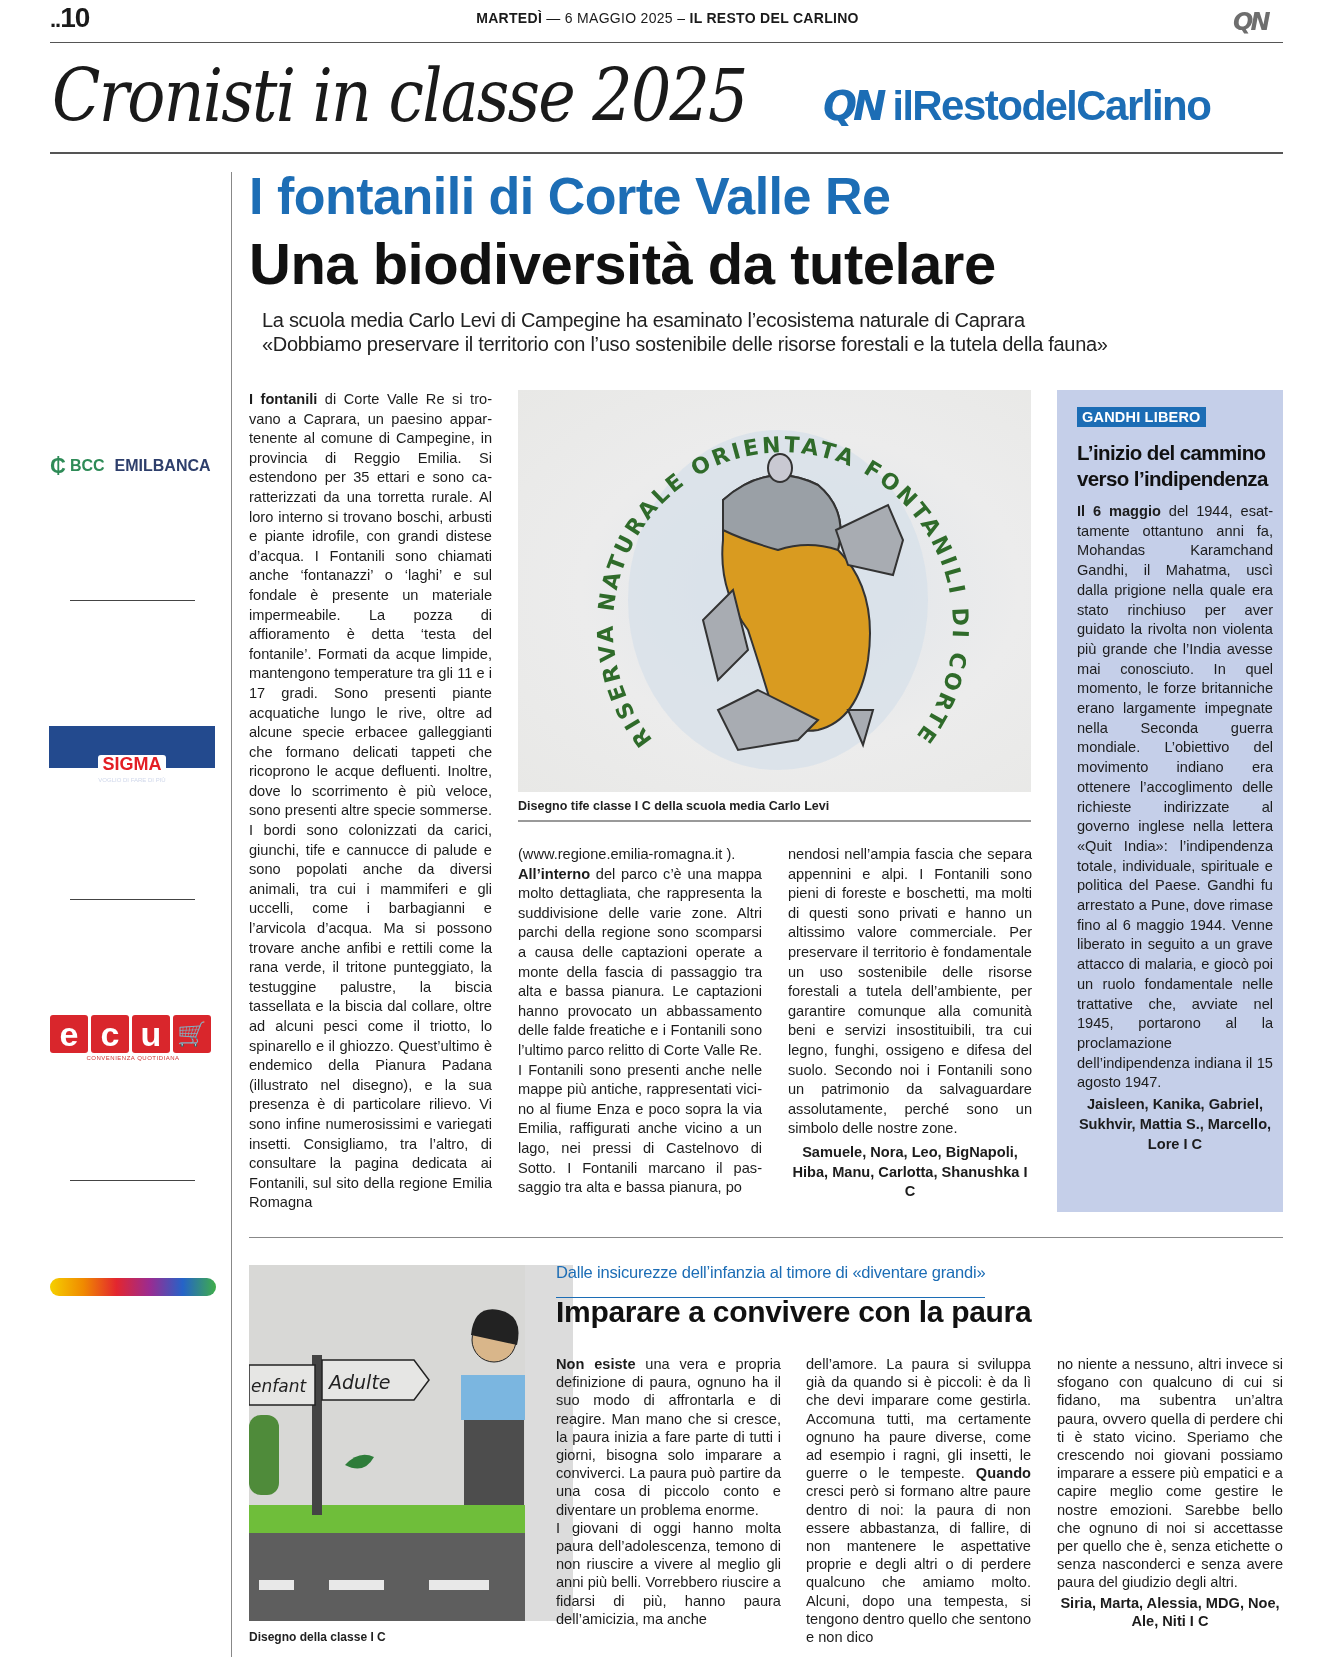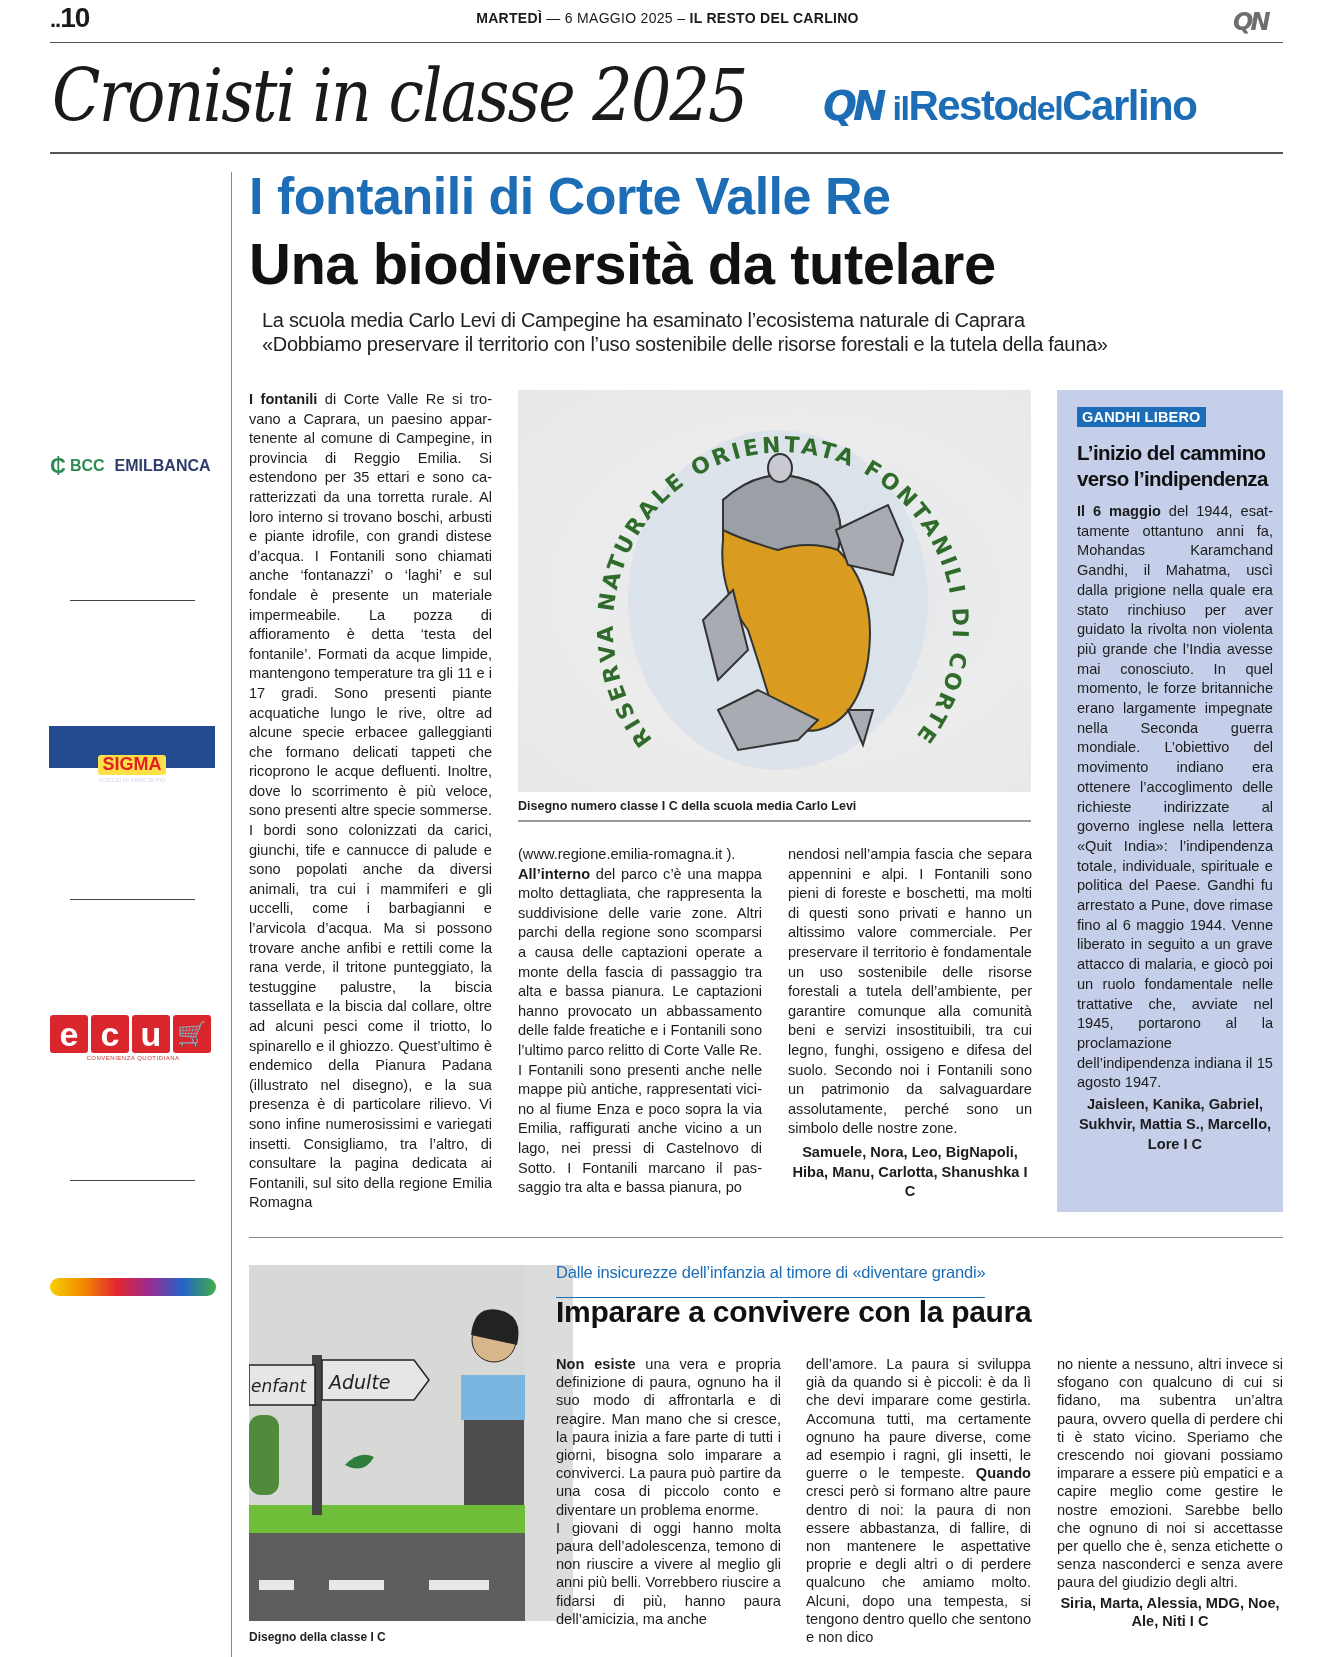--- a/index.html
+++ b/index.html
@@ -13,32 +13,32 @@
   .page-num .dots { font-size: 22px; }
   .dateline { left: 0; width: 1335px; top: 10px; text-align: center; font-size: 14px; letter-spacing: 0.3px; }
   .dateline b { font-weight: bold; }
   .qn-small { left: 1233px; top: 8px; font-size: 24px; font-weight: 900; font-style: italic; color: #6e6e6e; letter-spacing: -3px; font-family: "DejaVu Sans", sans-serif; }
   .rule-top { left: 50px; top: 42px; width: 1233px; height: 1px; background: #555; }
 
   .masthead { left: 52px; top: 50px; font-family: "DejaVu Serif", serif; font-style: italic; font-size: 72px; letter-spacing: -2px; color: #1a1a1a; line-height: 1.3; transform: scaleX(0.88); transform-origin: left; }
   .brand { left: 823px; top: 82px; display: flex; align-items: center; gap: 10px; color: #1c6db5; }
   .brand .qn { font-size: 40px; font-weight: 900; font-style: italic; letter-spacing: -4px; font-family: "DejaVu Sans", sans-serif; }
   .brand .name { font-size: 42px; font-weight: bold; letter-spacing: -1.5px; }
-  .brand .name span { font-size: 34px; }
+  .brand .name span { font-size: 41px; }
   .rule-mast { left: 50px; top: 152px; width: 1233px; height: 2px; background: #555; }
 
   
   .vdivider { left: 231px; top: 172px; width: 1px; height: 1485px; background: #888; }
   .ad-bcc { left: 50px; top: 453px; width: 165px; display: flex; align-items: center; gap: 4px; font-size: 16px; font-weight: bold; }
   .ad-bcc .ring { color: #2e8b57; font-size: 22px; }
   .ad-bcc .bcc { color: #2e8b57; }
   .ad-bcc .emil { color: #2d3e6b; margin-left: 6px; }
   .ad-sep { left: 70px; width: 125px; height: 1px; background: #444; }
   .ad-sigma { left: 49px; top: 726px; width: 166px; height: 42px; background: #234a8e; display: flex; flex-direction: column; align-items: center; justify-content: center; }
-  .ad-sigma .logo { color: #e31e24; font-weight: 900; font-size: 18px; background: #fde047; padding: 0 4px; border-radius: 3px; line-height: 1.1; margin-top: 44px; }
+  .ad-sigma .logo { color: #e31e24; font-weight: 900; font-size: 18px; background: #ffffff; padding: 0 4px; border-radius: 3px; line-height: 1.1; margin-top: 44px; }
   .ad-sigma .sub { color: #cfd7ea; font-size: 6px; margin-top: 2px; }
   .ad-ecu { left: 50px; top: 1015px; width: 166px; }
   .ad-ecu .tiles { display: flex; gap: 3px; }
   .ad-ecu .tile { width: 38px; height: 38px; background: #d9262c; color: #fff; font-weight: 900; font-size: 34px; display: flex; align-items: center; justify-content: center; border-radius: 3px; line-height: 1; }
   .ad-ecu .tile.cart { font-size: 24px; }
   .ad-ecu .sub { font-size: 6px; color: #c33; text-align: center; margin-top: 2px; letter-spacing: 0.5px; }
   .ad-iren { left: 50px; top: 1278px; width: 166px; }
   .ad-iren .wave { height: 18px; border-radius: 9px; background: linear-gradient(90deg, #f5d000, #f08a00, #e3262f, #9b2b91, #2563c8, #3fae49); }
   .ad-iren .word { font-size: 64px; font-family: "DejaVu Sans", sans-serif; font-weight: normal; letter-spacing: 2px; color: #111; line-height: 1; margin-top: 2px; }
 
@@ -143,21 +143,21 @@
     <path d="M318 140 L370 115 L385 150 L375 185 L330 175 Z" fill="#a8acb2" stroke="#333" stroke-width="2"></path>
     <path d="M215 200 L185 230 L200 290 L230 260 Z" fill="#a8acb2" stroke="#333" stroke-width="2"></path>
     <path d="M240 300 L200 320 L220 360 L280 350 L300 330 Z" fill="#a8acb2" stroke="#333" stroke-width="2"></path>
     <path d="M330 320 L345 355 L355 320 Z" fill="#a8acb2" stroke="#333" stroke-width="2"></path>
     <path id="arcTextPath" d="M135 350 A170 175 0 1 1 395 350" fill="none"></path>
     <text font-family="DejaVu Sans, sans-serif" font-weight="bold" font-size="22" fill="#2f6b2a" letter-spacing="3">
       <textPath href="#arcTextPath">RISERVA NATURALE ORIENTATA FONTANILI DI CORTE VALLE RE</textPath>
     </text>
   </svg>
 </div>
-<div class="abs caption1">Disegno numero classe I C della scuola media Carlo Levi</div>
+<div class="abs caption1">Disegno tife classe I C della scuola media Carlo Levi</div>
 <div class="abs caption-rule"></div>
 
 <div class="abs col col2"><span style="display:block;text-align:left">(www.regione.emilia-romagna.it ).</span><b>All’interno</b><span> del parco c’è una map­pa molto dettagliata, che rappre­senta la suddivisione delle varie zo­ne. Altri parchi della regione sono scomparsi a causa delle captazio­ni operate a monte della fascia di passaggio tra alta e bassa pianura. Le captazioni hanno provocato un abbassamento delle falde freati­che e i Fontanili sono l’ultimo par­co relitto di Corte Valle Re. I Fonta­nili sono presenti anche nelle map­pe più antiche, rappresentati vici­no al fiume Enza e poco sopra la via Emilia, raffigurati anche vicino a un lago, nei pressi di Castelnovo di Sotto. I Fontanili marcano il pas­saggio tra alta e bassa pianura, po­</span></div>
 
 <div class="abs col col3"><span>nendosi nell’ampia fascia che se­para appennini e alpi. I Fontanili so­no pieni di foreste e boschetti, ma molti di questi sono privati e han­no un altissimo valore commercia­le. Per preservare il territorio è fon­damentale un uso sostenibile del­le risorse forestali a tutela dell’am­biente, per garantire comunque al­la comunità beni e servizi insosti­tuibili, tra cui legno, funghi, ossige­no e difesa del suolo. Secondo noi i Fontanili sono un patrimonio da salvaguardare assolutamente, per­ché sono un simbolo delle nostre zone.</span><div class="byline" style="margin-top:4px">Samuele, Nora, Leo, BigNapoli, Hiba, Manu, Carlotta, Shanushka I C</div></div>
 
 <div class="abs gbox">
   <span class="tag">GANDHI LIBERO</span>
   <div class="gtitle">L’inizio del cammino verso l’indipendenza</div>
   <div class="gtext"><b>Il 6 maggio</b><span> del 1944, esat­tamente ottantuno anni fa, Mohandas Karam­chand Gandhi, il Mahat­ma, uscì dalla prigione nel­la quale era stato rinchiu­so per aver guidato la ri­volta non violenta più grande che l’India avesse mai conosciuto. In quel momento, le forze britan­niche erano largamente impegnate nella Seconda guerra mondiale. L’obietti­vo del movimento indiano era ottenere l’accoglimen­to delle richieste indirizza­te al governo inglese nella lettera «Quit India»: l’indi­pendenza totale, indivi­duale, spirituale e politica del Paese. Gandhi fu arre­stato a Pune, dove rimase fino al 6 maggio 1944. Venne liberato in seguito a un grave attacco di mala­ria, e giocò poi un ruolo fondamentale nelle tratta­tive che, avviate nel 1945, portarono al la proclama­zione dell’indipendenza in­diana il 15 agosto 1947.</span><div class="byline" style="margin-top:2px">Jaisleen, Kanika, Gabriel, Sukhvir, Mattia S., Marcello, Lore I C</div></div>

